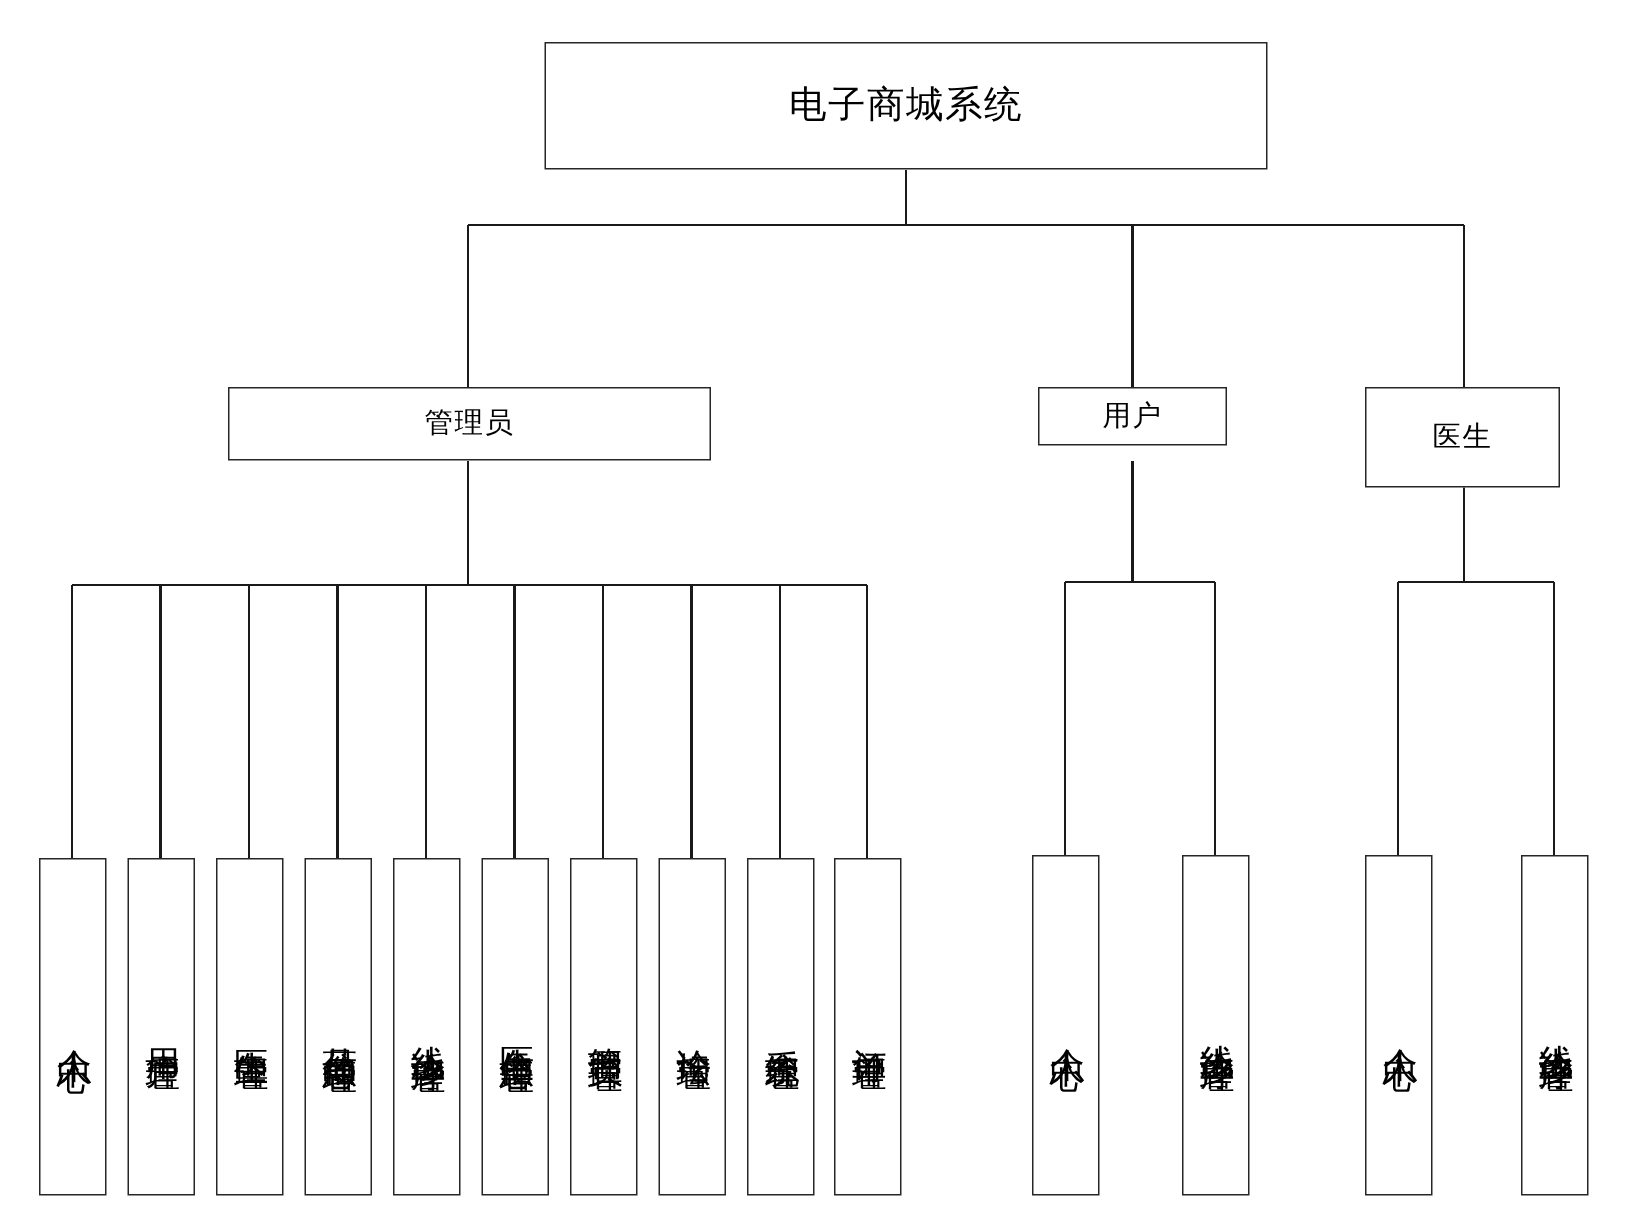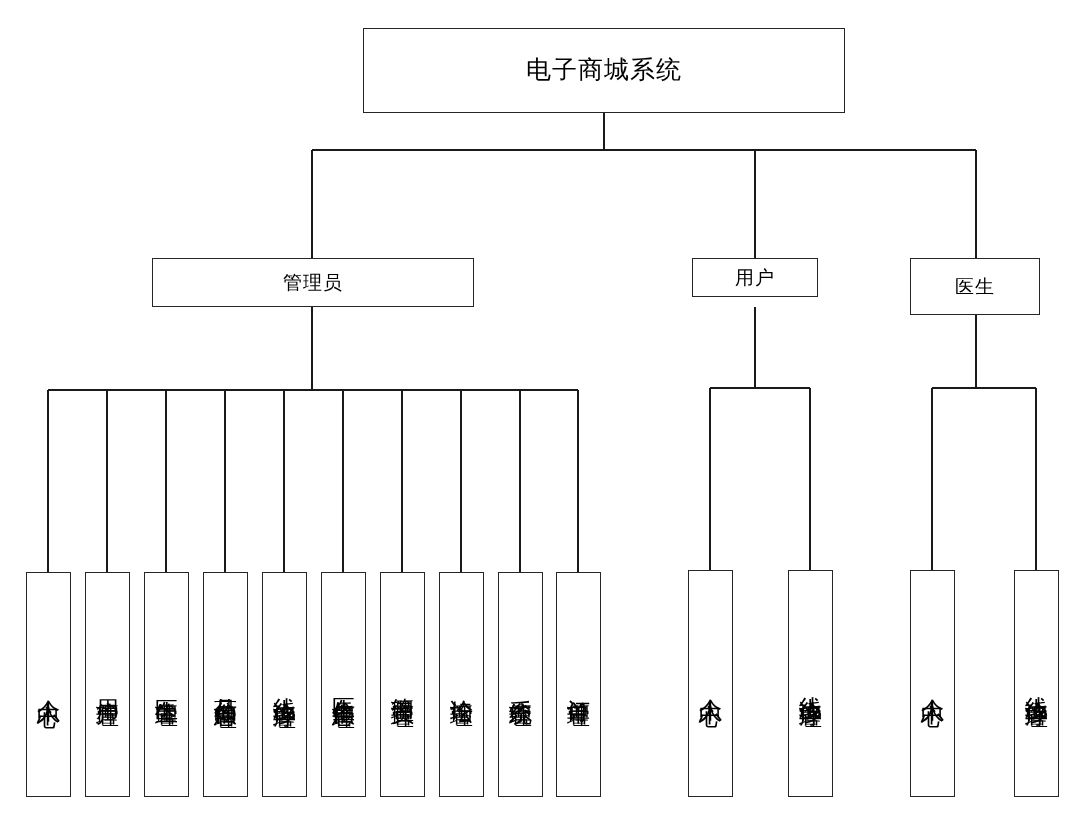--- a/index.html
+++ b/index.html
@@ -118,21 +118,21 @@
   </div>
 
   <div class="node tier2 horiz" style="left:152px; top:258px; width:322px; height:49px;">
     <span class="node-label">管理员</span>
   </div>
 
   <div class="node tier2 horiz" style="left:692px; top:258px; width:126px; height:39px;">
     <span class="node-label">用户</span>
   </div>
 
-  <div class="node tier2 horiz" style="left:910px; top:258px; width:130px; height:57px;">
+  <div class="node tier2 horiz" style="left:910px; top:258px; width:130px; height:67px;">
     <span class="node-label">医生</span>
   </div>
 
   <div class="node leaf" style="left:26px; top:572px; width:45px; height:225px;">
     <span class="node-label">个人中心</span>
   </div>
   <div class="node leaf" style="left:85px; top:572px; width:45px; height:225px;">
     <span class="node-label">用户管理</span>
   </div>
   <div class="node leaf" style="left:144px; top:572px; width:45px; height:225px;">

